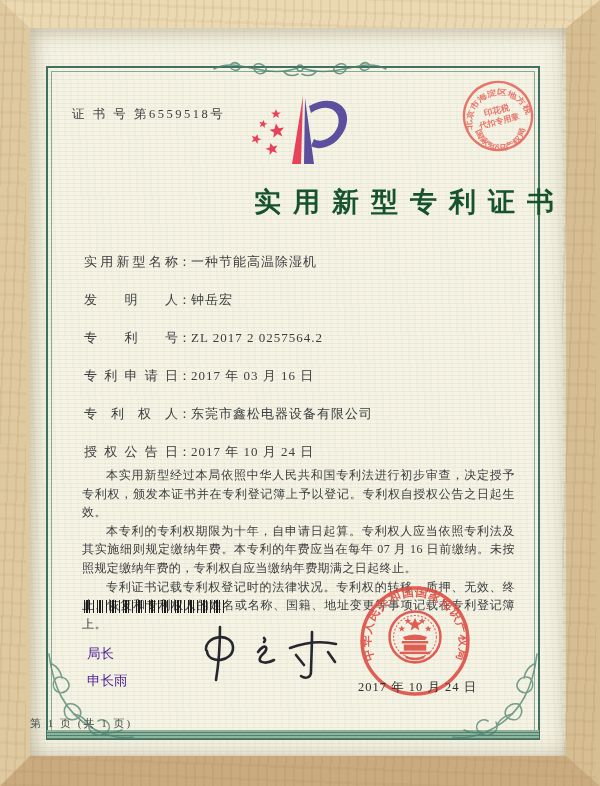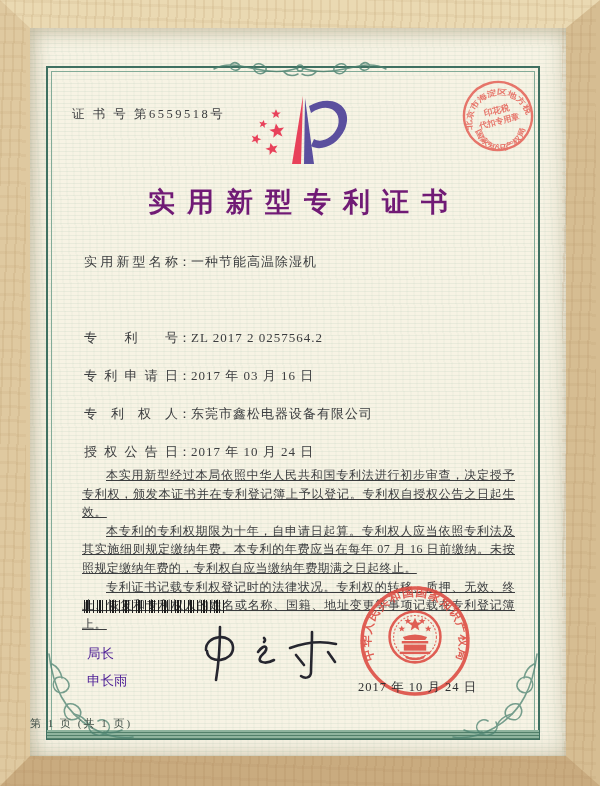--- a/index.html
+++ b/index.html
@@ -43,29 +43,29 @@
   .bottom-band{
     position:absolute;left:-1px;right:-1px;bottom:-1px;height:9px;
     background:repeating-linear-gradient(0deg,#52806a 0 1px,#8fb49e 1px 3px);
   }
   .ornament{position:absolute;z-index:2;}
   
   .content{position:absolute;inset:0;z-index:4;}
   .cert-no{position:absolute;left:42px;top:78px;font-size:12.5px;letter-spacing:2.5px;color:#3b3d3f;}
   .logo{position:absolute;left:200px;top:58px;width:140px;height:92px;}
   .title{
-    position:absolute;left:0;right:0;top:156px;text-align:center;
-    font-size:27px;font-weight:700;color:#701a75;letter-spacing:12px;text-indent:12px;
+    position:absolute;left:0;right:0;top:156px;text-align:right;
+    font-size:27px;font-weight:700;color:#14532d;letter-spacing:12px;text-indent:12px;
   }
   .field{position:absolute;left:54px;font-size:13px;color:#3b3d3f;white-space:nowrap;}
   .f-label{display:inline-block;width:94px;text-align:justify;text-align-last:justify;}
   .f-value{letter-spacing:1px;text-align:right;}
   .paras{
     position:absolute;left:52px;top:438px;width:433px;
-    font-size:12px;line-height:18.6px;color:#3b3d3f;text-align:justify;letter-spacing:.4px;text-decoration:underline;
+    font-size:12px;line-height:18.6px;color:#3b3d3f;text-align:justify;letter-spacing:.4px;
   }
   .paras p{margin:0;text-indent:2em;}
   .barcode{
     position:absolute;left:54px;top:572px;width:142px;height:13px;
     background:repeating-linear-gradient(90deg,
       #1c1c1c 0 1px,rgba(0,0,0,0) 1px 2px,
       #1c1c1c 2px 4px,rgba(0,0,0,0) 4px 5px,
       #1c1c1c 5px 6px,rgba(0,0,0,0) 6px 9px,
       #1c1c1c 9px 10px,rgba(0,0,0,0) 10px 13px);
   }
@@ -148,20 +148,23 @@
       <g fill="#5b4f9e">
         <polygon points="75,12 74,78 84,78"></polygon>
         <path d="M79,20 C104,6 124,22 115,43 C108,59 91,66 81,60 L84,53 C92,58 104,51 108,40 C112,26 99,15 81,27 Z"></path>
       </g>
     </svg>
 
     <div class="title">实用新型专利证书</div>
 
     <div class="field" style="top:225px">
       <span class="f-label">实用新型名称</span><span>：</span><span class="f-value">一种节能高温除湿机</span>
+    </div>
+    <div class="field" style="top:263px">
+      <span class="f-label">发明人</span><span>：</span><span class="f-value">钟岳宏</span>
     </div>
     <div class="field" style="top:301px">
       <span class="f-label">专利号</span><span>：</span><span class="f-value">ZL 2017 2 0257564.2</span>
     </div>
     <div class="field" style="top:339px">
       <span class="f-label">专利申请日</span><span>：</span><span class="f-value">2017 年 03 月 16 日</span>
     </div>
     <div class="field" style="top:377px">
       <span class="f-label">专利权人</span><span>：</span><span class="f-value">东莞市鑫松电器设备有限公司</span>
     </div>

